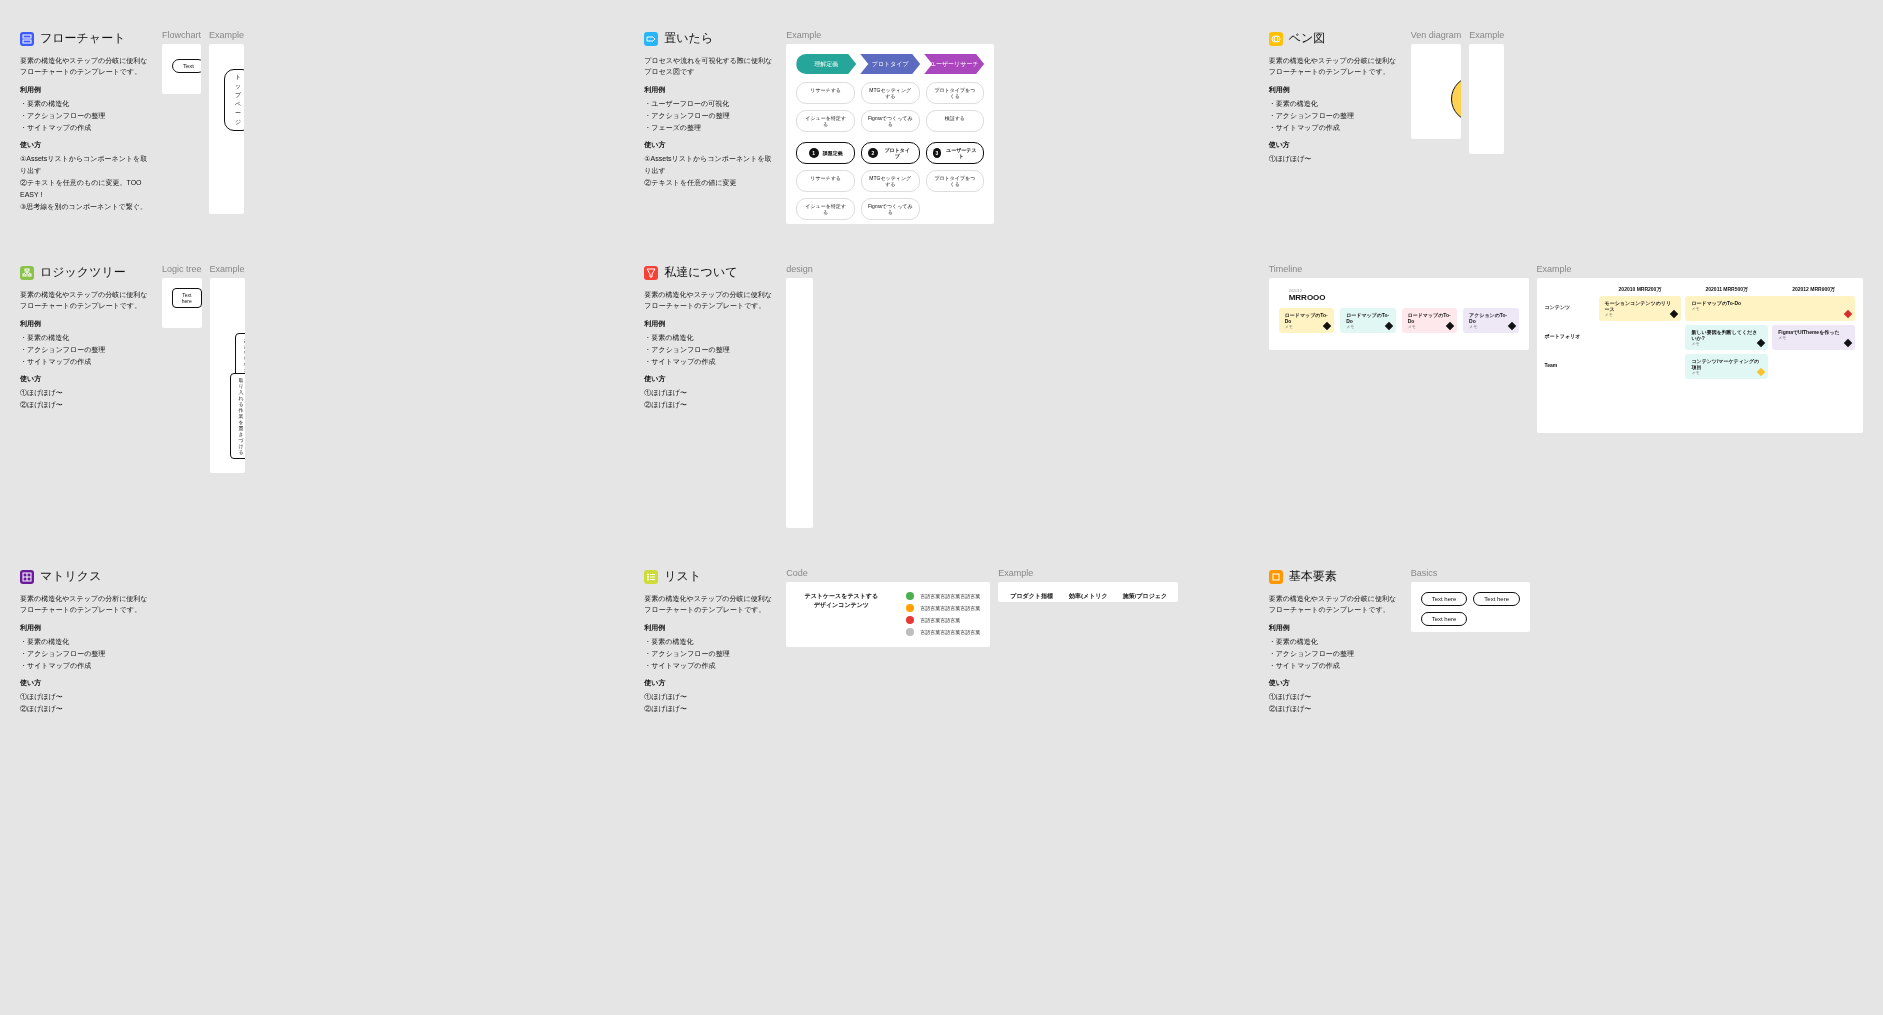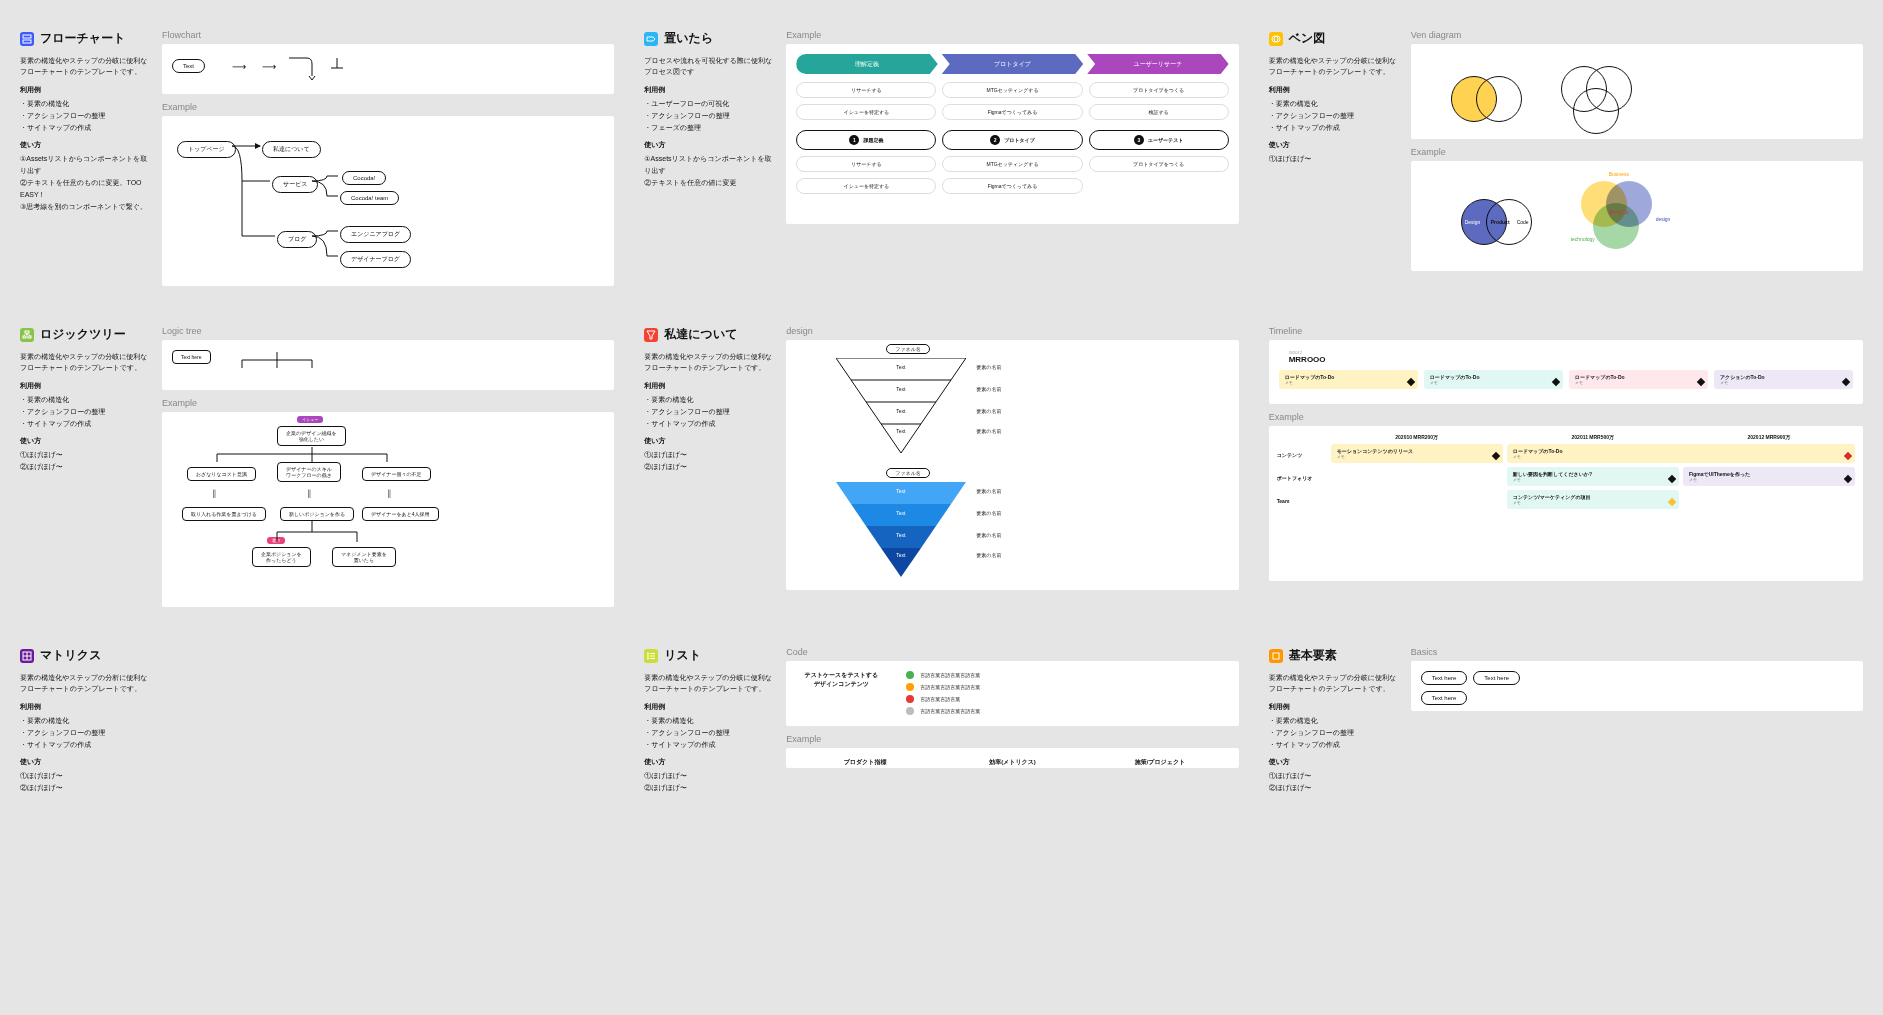--- a/index.html
+++ b/index.html
@@ -29,30 +29,30 @@
     gap: 6px;
     margin-bottom: 8px;
   }
   .title-icon {
     width: 14px; height: 14px;
     border-radius: 3px;
     display: flex; align-items: center; justify-content: center;
     color: #fff;
   }
   .title-icon svg { width: 10px; height: 10px; }
-  .title-text { font-size: 12px; font-weight: 700; text-align: center; }
+  .title-text { font-size: 12px; font-weight: 400; text-align: center; }
   .desc { font-size: 7px; line-height: 1.6; margin-bottom: 8px; }
   .sect-head { font-size: 7px; font-weight: 700; margin-bottom: 3px; margin-top: 6px; }
   .sect-list { font-size: 7px; line-height: 1.7; }
   .sect-list div::before { content: "・"; }
   .sect-text { font-size: 7px; line-height: 1.7; }
   .previews {
     flex: 1;
     display: flex;
-    flex-direction: column;
+    flex-direction: row;
     gap: 8px;
   }
   .prev-label { font-size: 9px; color: #888; margin-bottom: 4px; }
   .canvas {
     background: #fff;
     border-radius: 2px;
     padding: 10px;
     position: relative;
     overflow: hidden;
   }
@@ -446,21 +446,21 @@
           <div class="fun-label" style="left:190px;top:212px">要素の名前</div>
         </div>
       </div>
     </div>
   </div>
 
   <div class="item">
     <div class="previews">
       <div>
         <div class="prev-label">Timeline</div>
-        <div class="canvas" style="height:64px">
+        <div class="canvas" style="height:72px">
           <div style="text-align:left;margin-left:10px;margin-bottom:6px">
             <div style="font-size:4px;color:#999">202012</div>
             <div style="font-size:8px;font-weight:700">MRROOO</div>
           </div>
           <div class="tl-row">
             <div class="tl-card" style="background:#fff3c4;flex:1">
                 <div class="h">ロードマップのTo-Do</div>
                 <div class="s">メモ</div>
                 <div class="tl-diamond"></div>
               </div>

